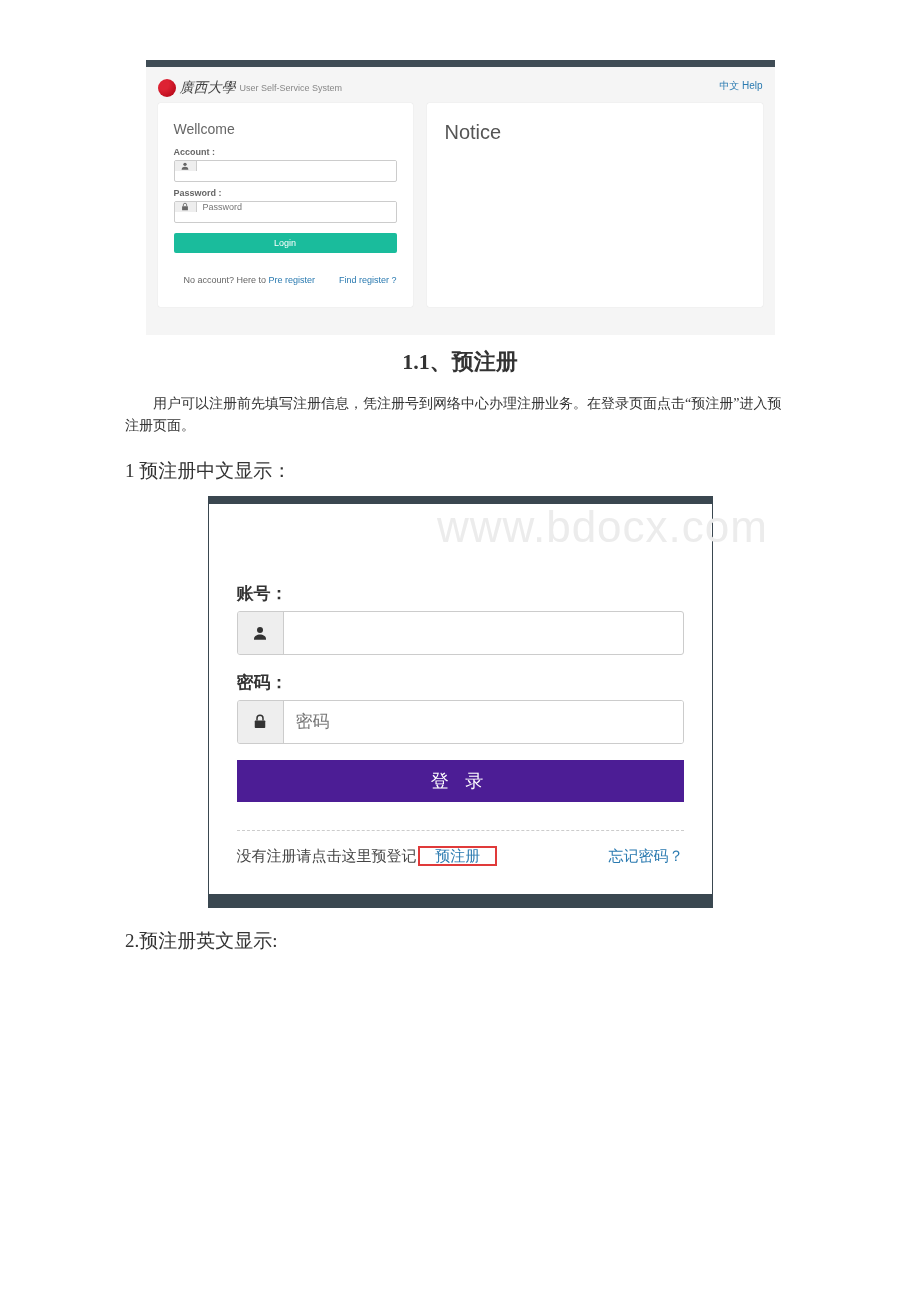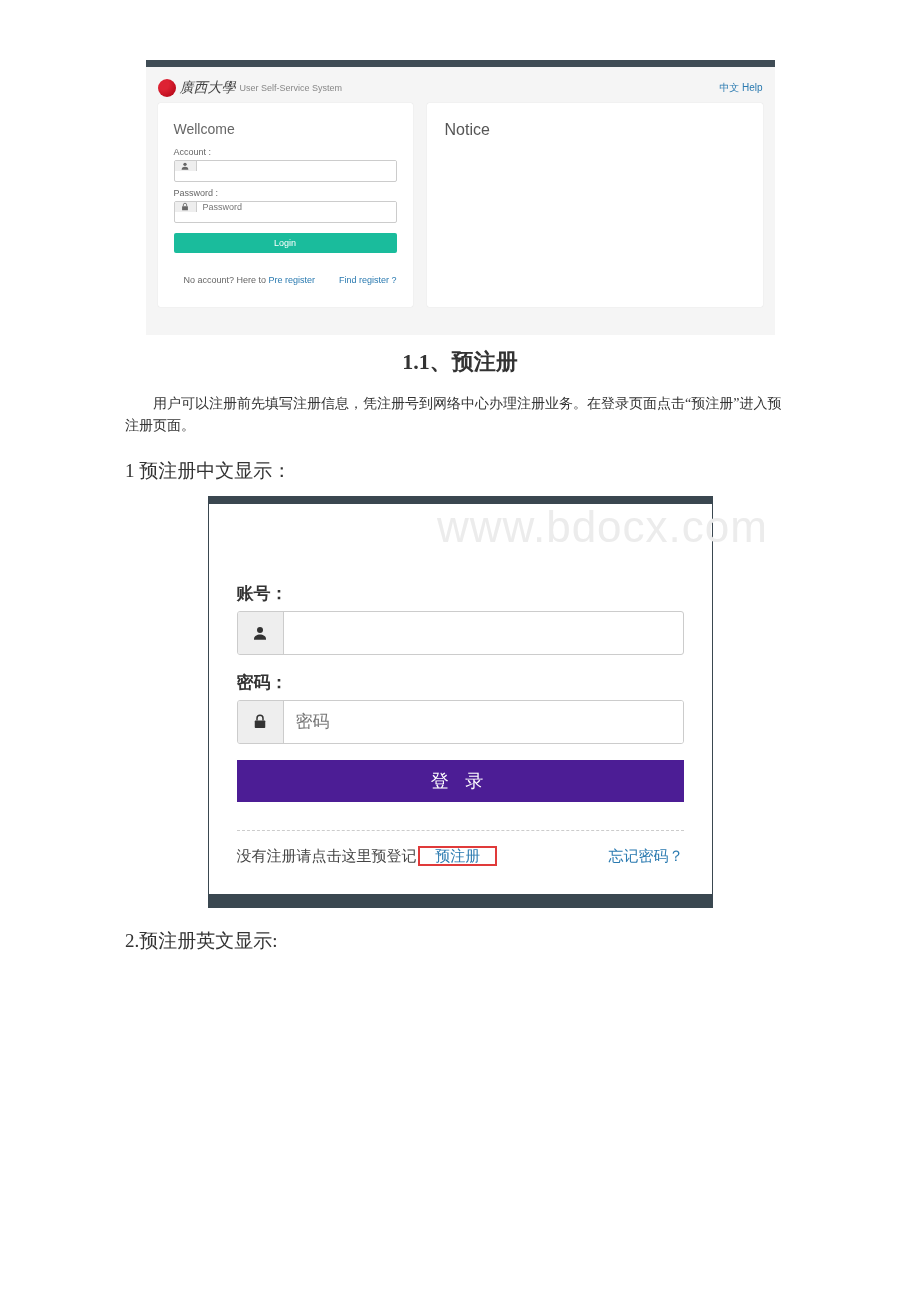--- a/index.html
+++ b/index.html
@@ -20,21 +20,21 @@
       border-top: 7px solid #3f4c55;
       background: #f5f5f5;
       padding: 0;
     }
     .fig1-inner {
       padding: 12px 12px 0;
     }
     .fig1-header {
       display: flex;
       justify-content: space-between;
-      align-items: center;
+      align-items: flex-start;
       padding: 0 0 6px;
       font-size: 10px;
       color: #777;
     }
     .fig1-logo {
       display: flex;
       align-items: center;
       gap: 4px;
     }
     .fig1-logo .seal {
@@ -56,22 +56,22 @@
       align-items: stretch;
     }
     .panel {
       background: #fff;
       border-radius: 2px;
       box-shadow: 0 0 1px rgba(0,0,0,.18);
     }
     .login-panel { width: 255px; padding: 18px 16px 22px; font-size: 10px; color: #555; }
     .notice-panel { flex: 1; padding: 18px 18px; }
     .login-panel h3 { font-size: 14px; font-weight: 400; color: #666; margin-bottom: 10px; }
-    .notice-panel h3 { font-size: 16px; font-weight: 400; color: #555; }
-    .fld-label { font-size: 9px; font-weight: 400; margin: 6px 0 3px; color: #666; }
+    .notice-panel h3 { font-size: 20px; font-weight: 400; color: #555; }
+    .fld-label { font-size: 9px; font-weight: 700; margin: 6px 0 3px; color: #666; }
     .input-row {
       display: flex; align-items: flex-start; height: 22px;
       border: 1px solid #ccc; border-radius: 2px; overflow: hidden;
     }
     .input-row .icon {
       width: 22px; display:flex; align-items:center; justify-content:center;
       background:#eee; border-right:1px solid #ccc;
     }
     .input-row input {
       flex:1; border:none; outline:none; font-size:9px; padding:0 6px; color:#555;

